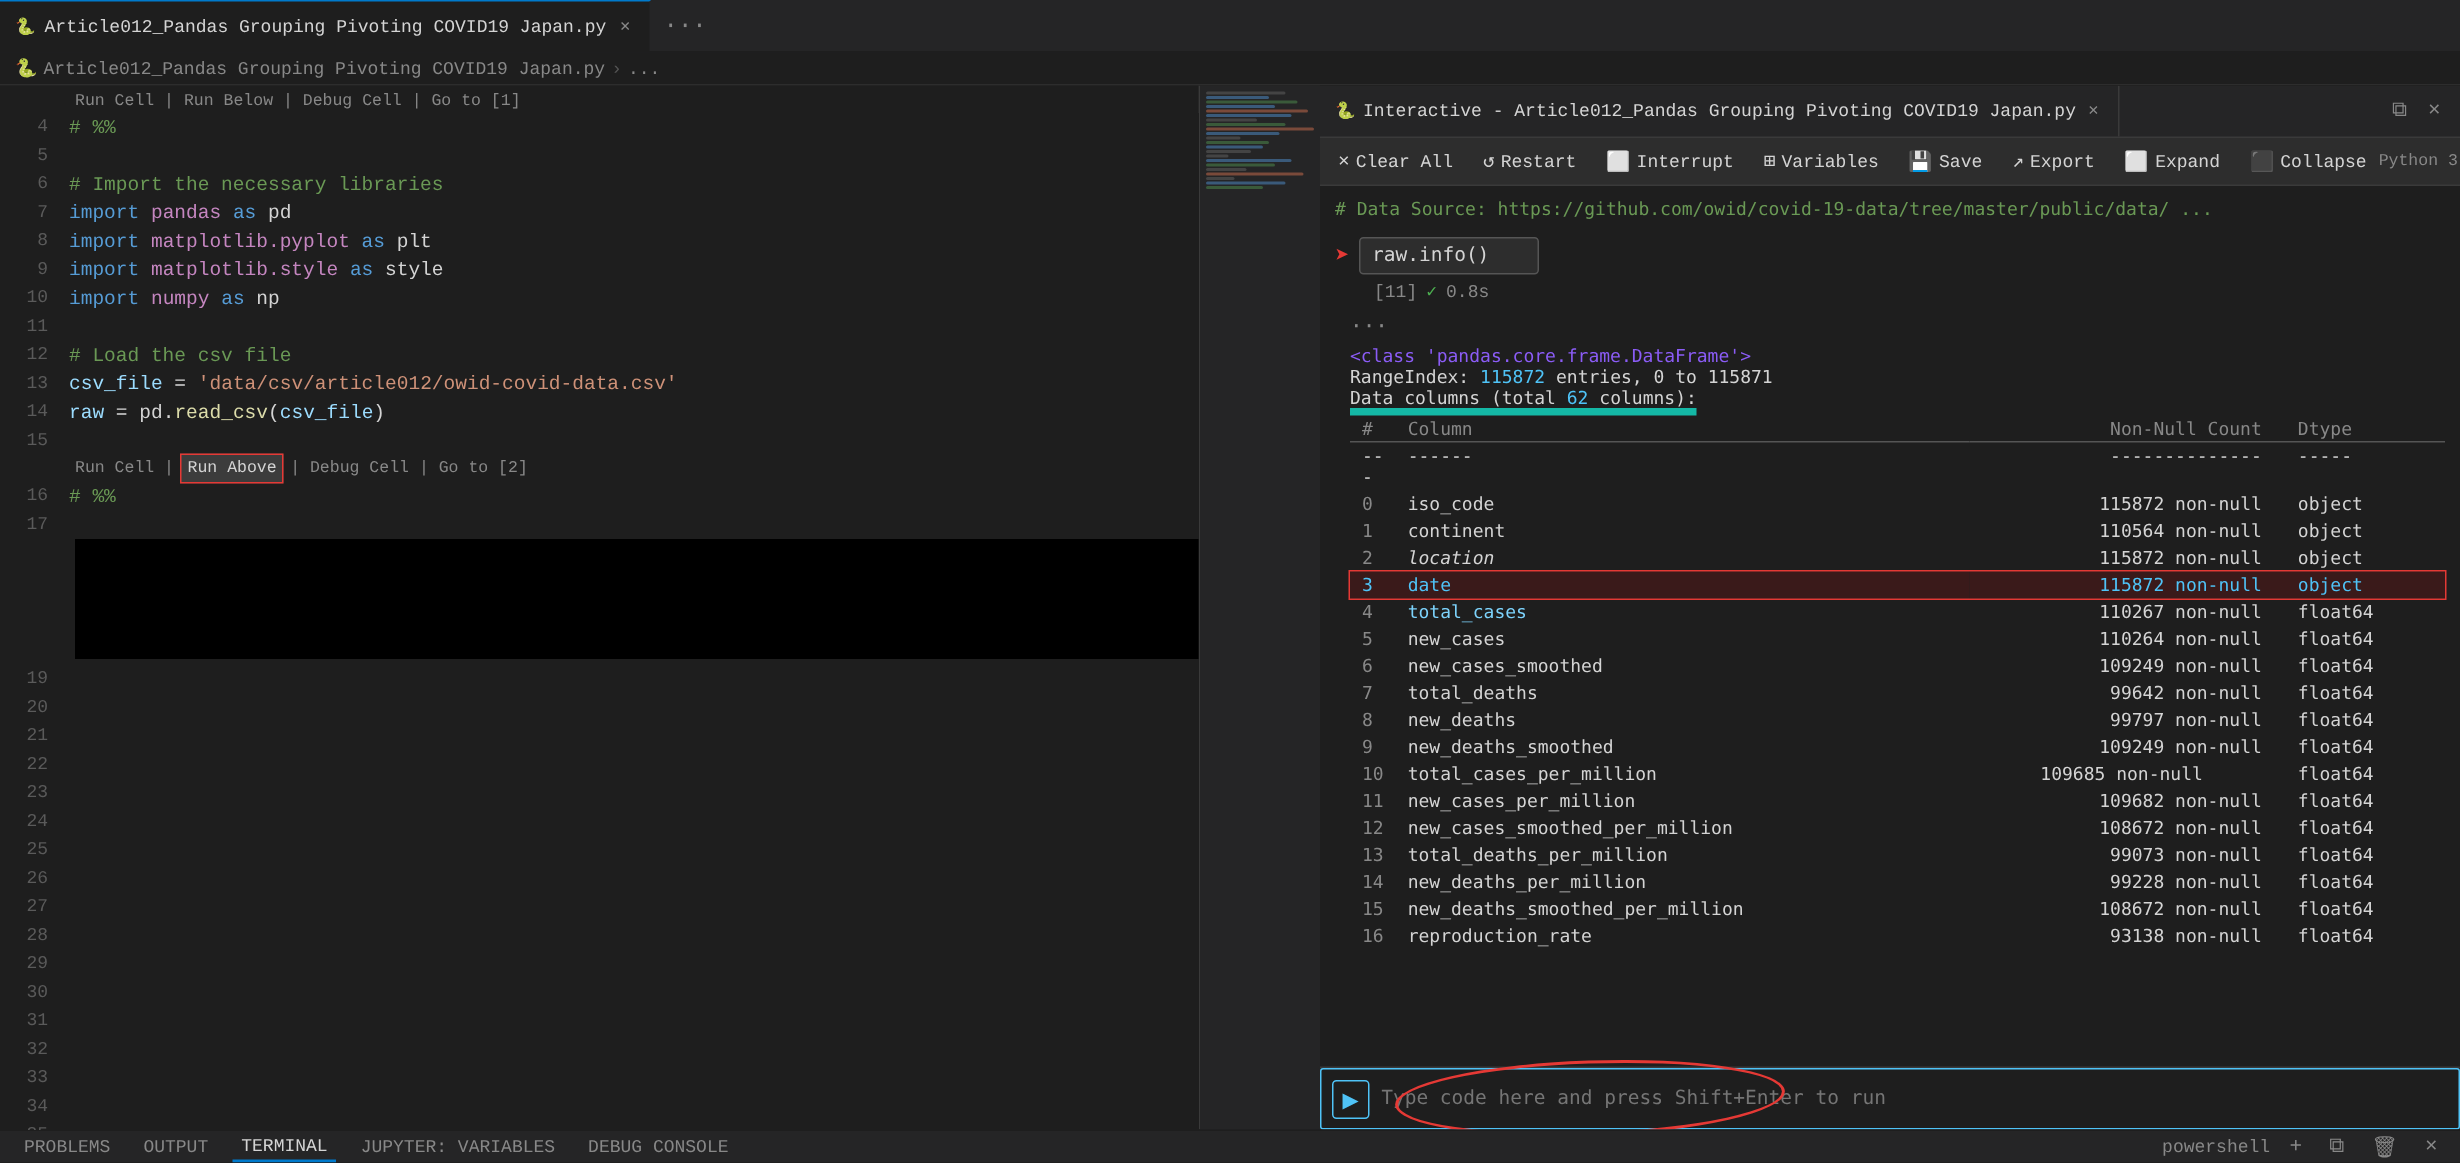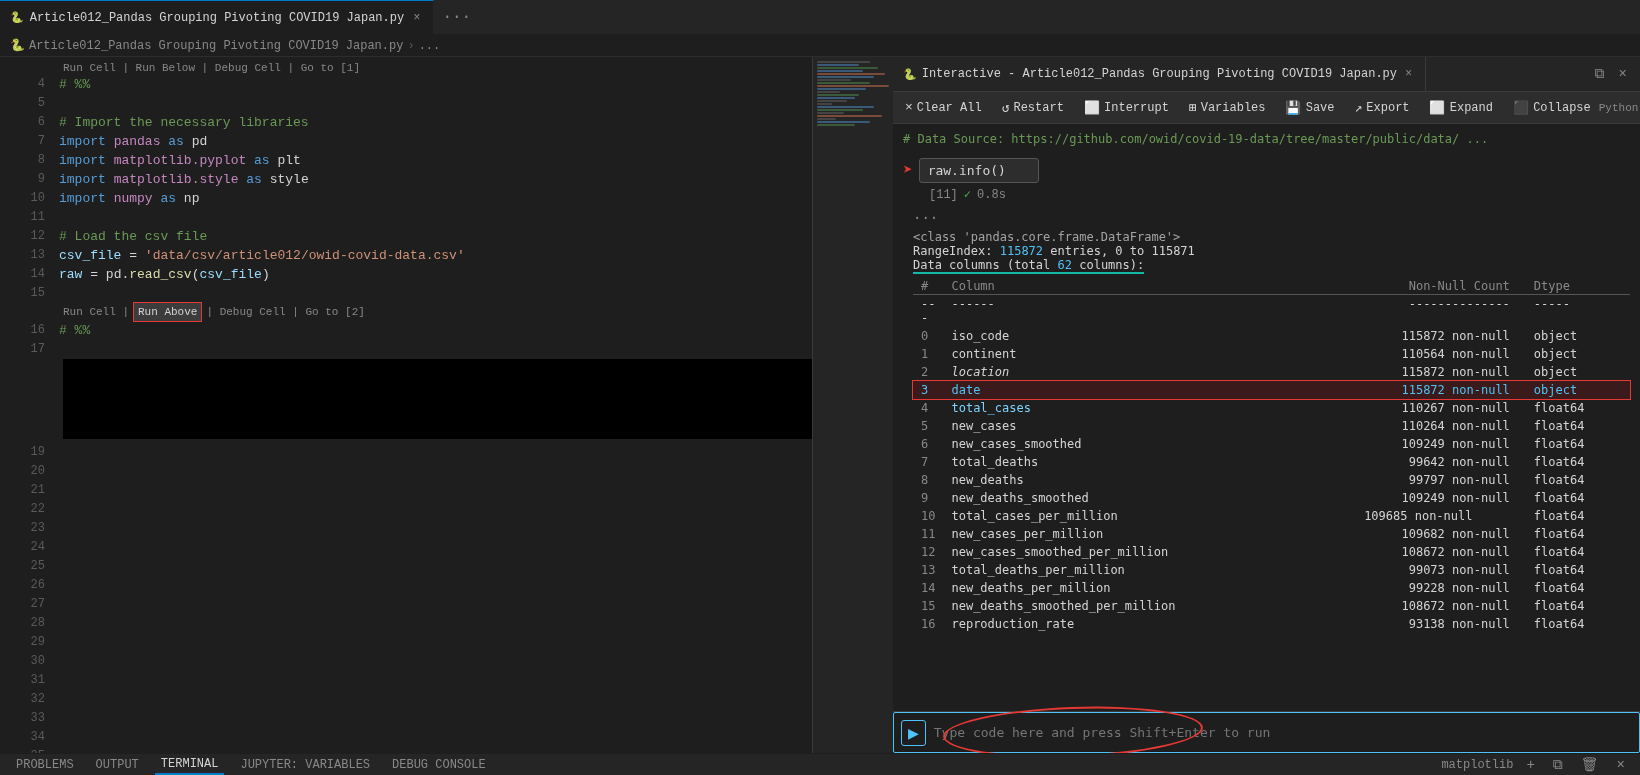--- a/index.html
+++ b/index.html
@@ -70,21 +70,20 @@
       flex-shrink: 0;
     }
     .breadcrumb-bar span { color: #888; }
     .breadcrumb-bar .sep { color: #555; }
 
     
     .main-content {
       display: flex;
       flex: 1;
       overflow: hidden;
-      padding-left: 13px;
     }
 
     
     .editor-panel {
       width: 800px;
       display: flex;
       flex-direction: column;
       border-right: 1px solid #3a3a3a;
       overflow: hidden;
       flex-shrink: 0;
@@ -320,21 +319,21 @@
       padding-left: 10px;
       font-family: 'Consolas', monospace;
       font-size: 12px;
     }
     .output-dots {
       color: #888;
       font-size: 14px;
       cursor: pointer;
     }
 
-    .df-class { color: #a3a3a3; }
+    .df-class { color: #8b5cf6; }
     .range-index { color: #d4d4d4; }
 
     
     .data-table {
       width: 100%;
       border-collapse: collapse;
       font-size: 12px;
       font-family: 'Consolas', monospace;
     }
     .data-table th {
@@ -731,21 +730,21 @@
           <span class="output-dots">···</span>
         </div>
 
         <div class="df-class">&lt;class 'pandas.core.frame.DataFrame'&gt;</div>
         <div class="range-index">
           <span>RangeIndex:</span>
           <span style="color:#4fc3f7;">115872</span>
           <span>entries, 0 to 115871</span>
         </div>
         <div style="margin-bottom:6px;">
-          <span style="border-bottom:2px solid #14b8a6; color:#d4d4d4;">
+          <span style="border-bottom:5px solid #14b8a6; color:#d4d4d4;">
             <span>Data columns (total</span>
             <span style="color:#4fc3f7;">62</span>
             <span>columns):</span>
           </span>
         </div>
 
         <table class="data-table">
           <thead>
             <tr>
               <th>#</th>
@@ -890,19 +889,19 @@
   <div class="status-tab active">
     <span>TERMINAL</span>
   </div>
   <div class="status-tab">
     <span>JUPYTER: VARIABLES</span>
   </div>
   <div class="status-tab">
     <span>DEBUG CONSOLE</span>
   </div>
   <div class="status-right">
-    <span>matplotlib</span>
+    <span>powershell</span>
     <span class="icon-btn">+</span>
     <span class="icon-btn">⧉</span>
     <span class="icon-btn">🗑</span>
     <span class="icon-btn">×</span>
   </div>
 </div>
 
 </body></html>

